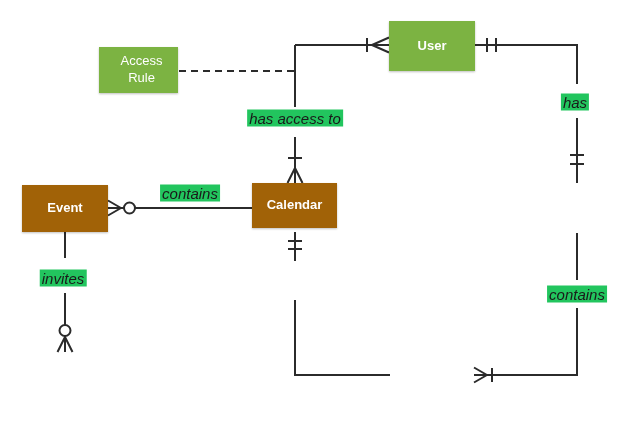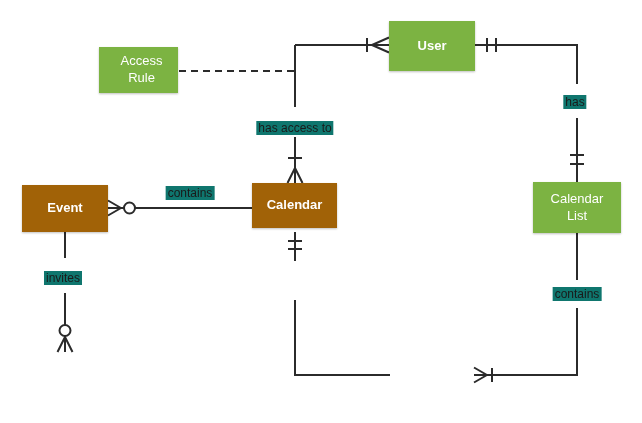--- a/index.html
+++ b/index.html
@@ -23,37 +23,38 @@
     line-height: 1.3;
     box-shadow: 0 1px 2px rgba(0,0,0,0.25);
     box-sizing: border-box;
     padding: 2px 6px;
   }
   .entity.orange { background: #a16207; font-weight: bold; }
   .entity.green  { background: #7CB342; }
   .rel-label {
     position: absolute;
     transform: translate(-50%, -50%);
-    font-size: 12px;
+    font-size: 15px;
     color: #1a1a1a;
     white-space: nowrap;
-    background: #0f766e;
+    background: #22c55e;
     padding: 0 2px;
+    font-style: italic;
   }
   
   #ent-access-rule        { left: 99px;  top: 47px;  width: 79px; height: 46px; padding-left: 12px; }
   #ent-user               { left: 389px; top: 21px;  width: 86px; height: 50px; font-weight: bold; }
   #ent-event              { left: 22px;  top: 185px; width: 86px; height: 47px; }
   #ent-calendar           { left: 252px; top: 183px; width: 85px; height: 45px; }
   #ent-calendar-list      { left: 533px; top: 182px; width: 88px; height: 51px; }
   #ent-attendee           { left: 21px;  top: 352px; width: 86px; height: 48px; }
   #ent-calendar-list-entry{ left: 390px; top: 352px; width: 84px; height: 52px; }
 
   #lbl-contains-event  { left: 190px; top: 193px; }
-  #lbl-has-access-to   { left: 295px; top: 128px; }
+  #lbl-has-access-to   { left: 295px; top: 118px; }
   #lbl-has             { left: 575px; top: 102px; }
   #lbl-contains-list   { left: 577px; top: 294px; }
   #lbl-references      { left: 296px; top: 284px; }
   #lbl-invites         { left: 63px;  top: 278px; }
 </style>
 </head>
 <body>
 
 <div id="canvas">
 
@@ -119,17 +120,14 @@
   </div>
   <div class="entity green" id="ent-user">
     <span>User</span>
   </div>
   <div class="entity orange" id="ent-event">
     <span>Event</span>
   </div>
   <div class="entity orange" id="ent-calendar">
     <span>Calendar</span>
   </div>
-  <div class="entity green" id="ent-calendar-list">
-    <span>Calendar List</span>
-  </div>
 
 </div>
 
 </body></html>

